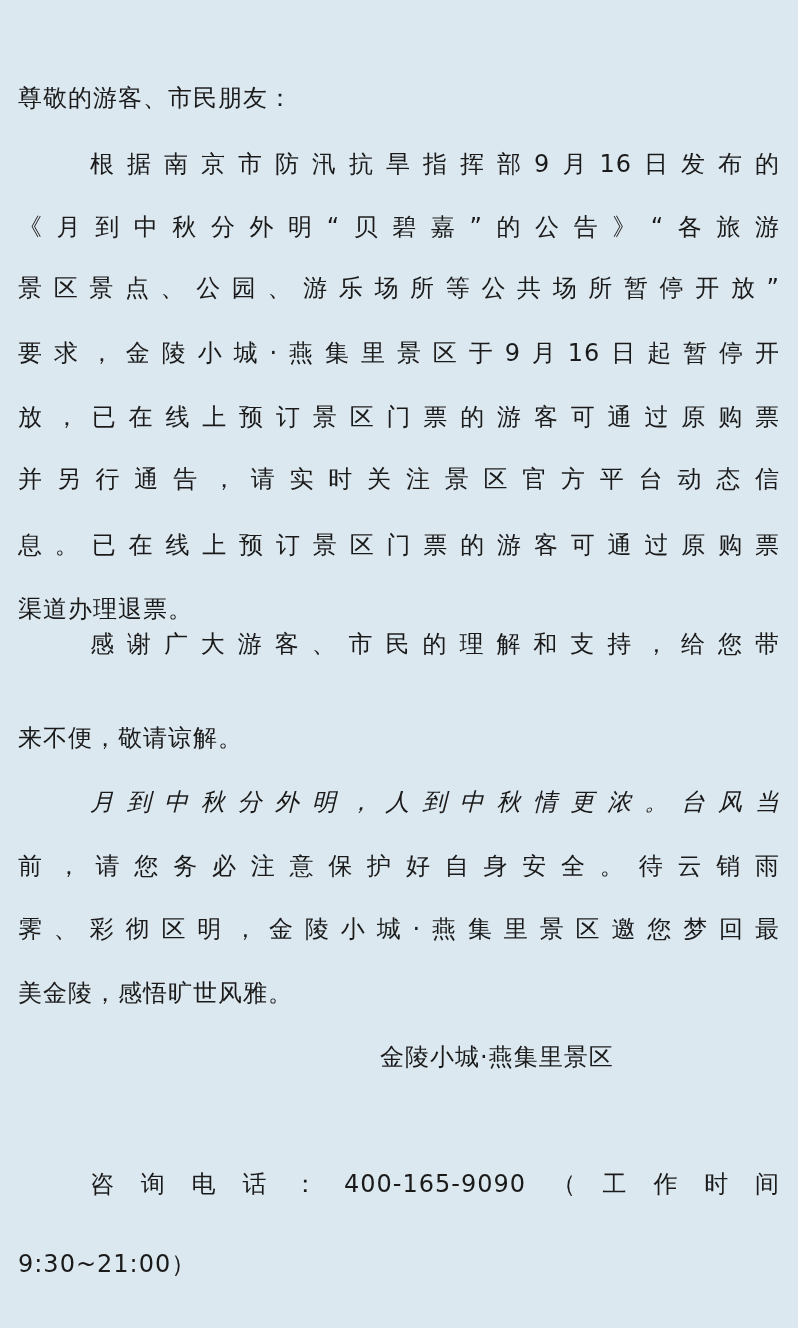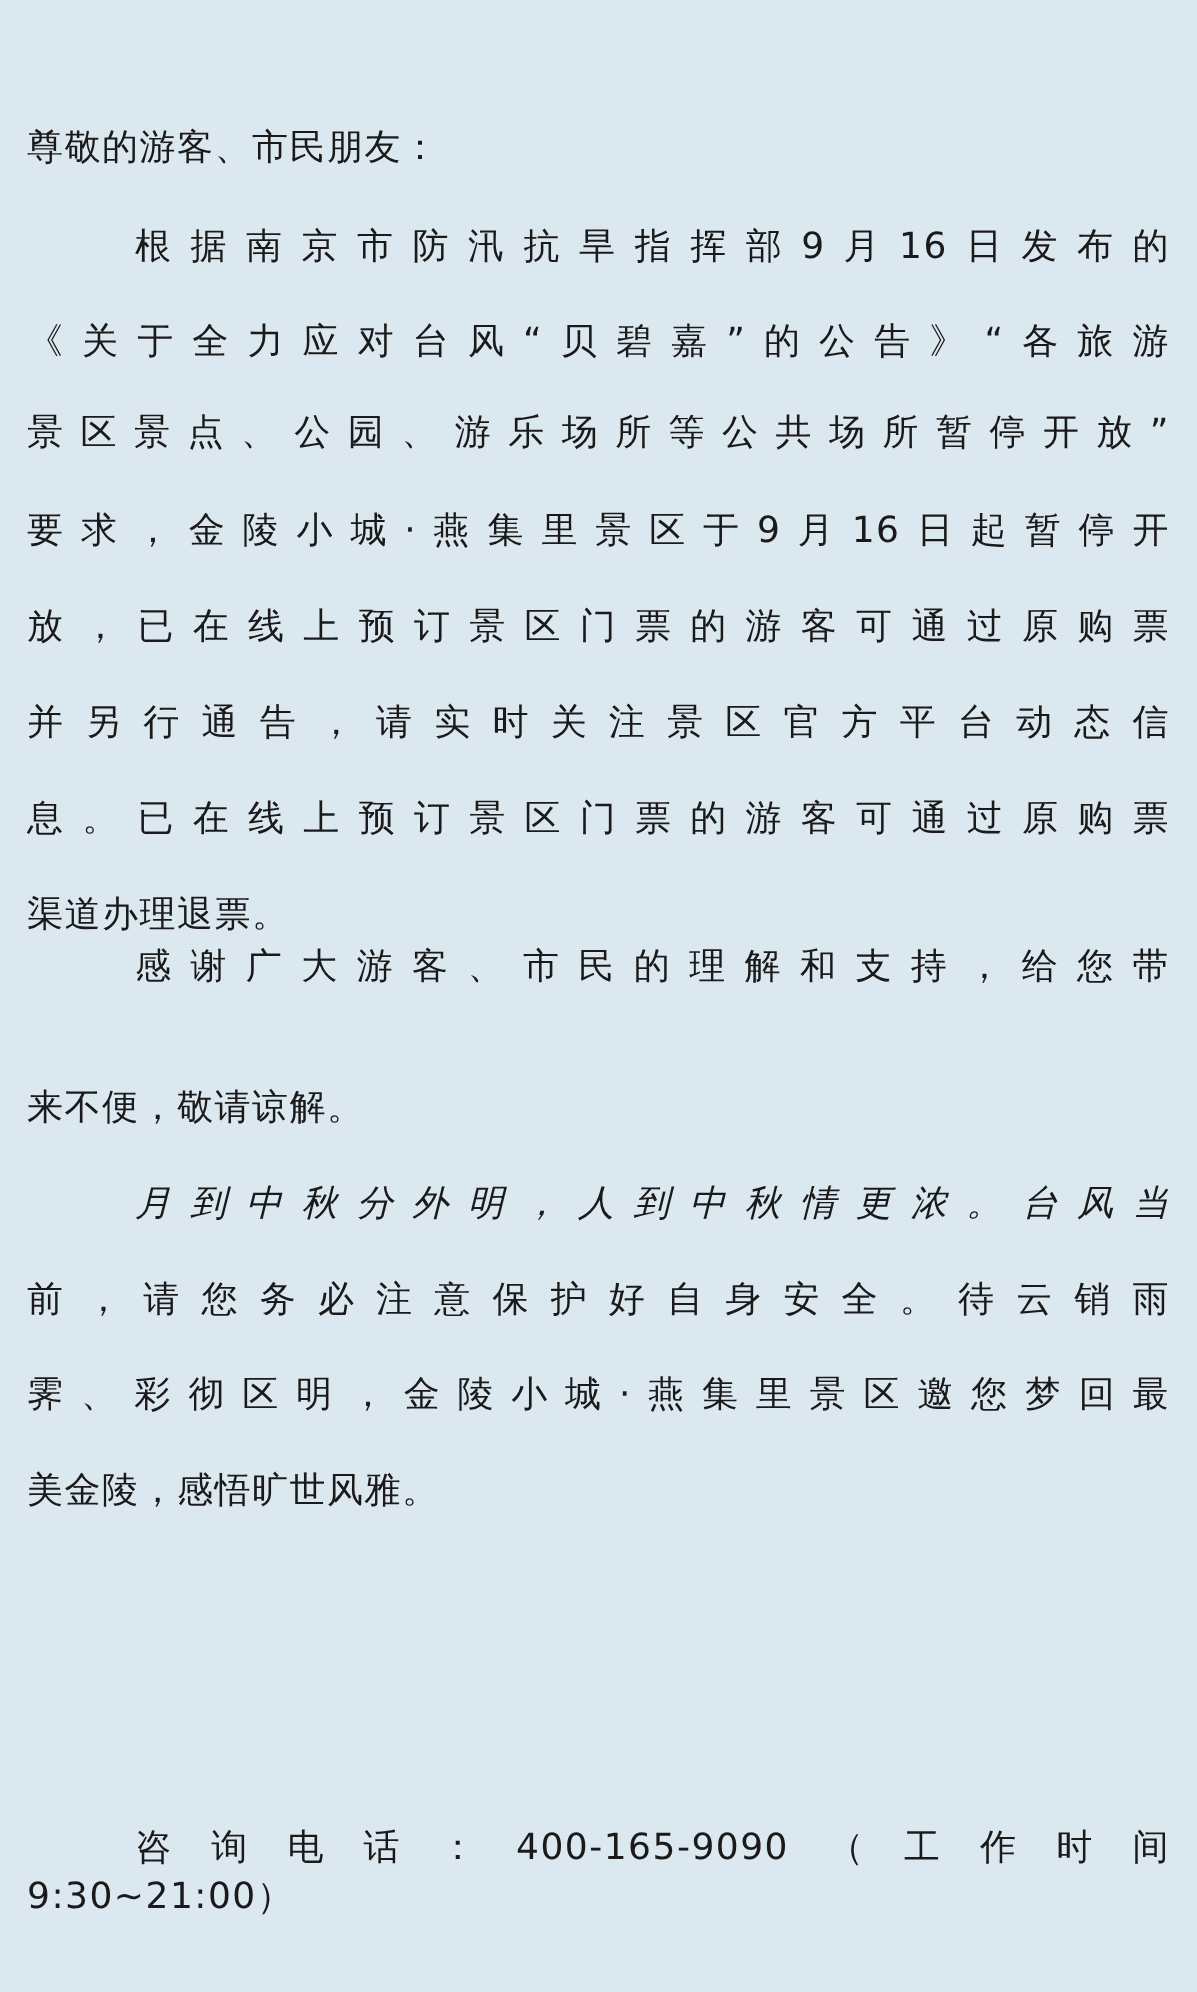--- a/index.html
+++ b/index.html
@@ -37,32 +37,33 @@
     .sig { left: 380px; width: auto; }
     .date { left: 420px; width: auto; }
   </style>
 </head>
 <body>
 
 <div class="notice">
   <div class="line" style="top:78px;">尊敬的游客、市民朋友：</div>
 
   <div class="line indent justify" style="top:144px;">根据南京市防汛抗旱指挥部9月16日发布的</div>
-  <div class="line justify" style="top:207px;">《关于全力应对台风“贝碧嘉”的公告》“各旅游</div>
+  <div class="line justify" style="top:207px;">《月到中秋分外明“贝碧嘉”的公告》“各旅游</div>
   <div class="line justify" style="top:268px;">景区景点、公园、游乐场所等公共场所暂停开放”</div>
   <div class="line justify" style="top:333px;">要求，金陵小城·燕集里景区于9月16日起暂停开</div>
   <div class="line justify" style="top:397px;">放，已在线上预订景区门票的游客可通过原购票</div>
-  <div class="line justify" style="top:461px;">并另行通告，请实时关注景区官方平台动态信</div>
+  <div class="line justify" style="top:461px;font-family:Liberation Mono, monospace;">并另行通告，请实时关注景区官方平台动态信</div>
   <div class="line justify" style="top:525px;">息。已在线上预订景区门票的游客可通过原购票</div>
   <div class="line" style="top:589px;">渠道办理退票。</div>
 
   <div class="line indent justify" style="top:624px;">感谢广大游客、市民的理解和支持，给您带</div>
   <div class="line" style="top:718px;">来不便，敬请谅解。</div>
 
   <div class="line indent justify" style="top:782px;font-style:italic;">月到中秋分外明，人到中秋情更浓。台风当</div>
   <div class="line justify" style="top:846px;">前，请您务必注意保护好自身安全。待云销雨</div>
   <div class="line justify" style="top:909px;">霁、彩彻区明，金陵小城·燕集里景区邀您梦回最</div>
   <div class="line" style="top:973px;">美金陵，感悟旷世风雅。</div>
 
+  <div class="line sig" style="top:1037px;">金陵小城·燕集里景区</div>
 
-  <div class="line indent justify" style="top:1164px;margin-top:47px;">咨询电话：400-165-9090（工作时间</div>
+  <div class="line indent justify" style="top:1164px;">咨询电话：400-165-9090（工作时间</div>
   <div class="line" style="top:1228px;margin-top:16px;">9:30~21:00）</div>
 </div>
 
 </body></html>

